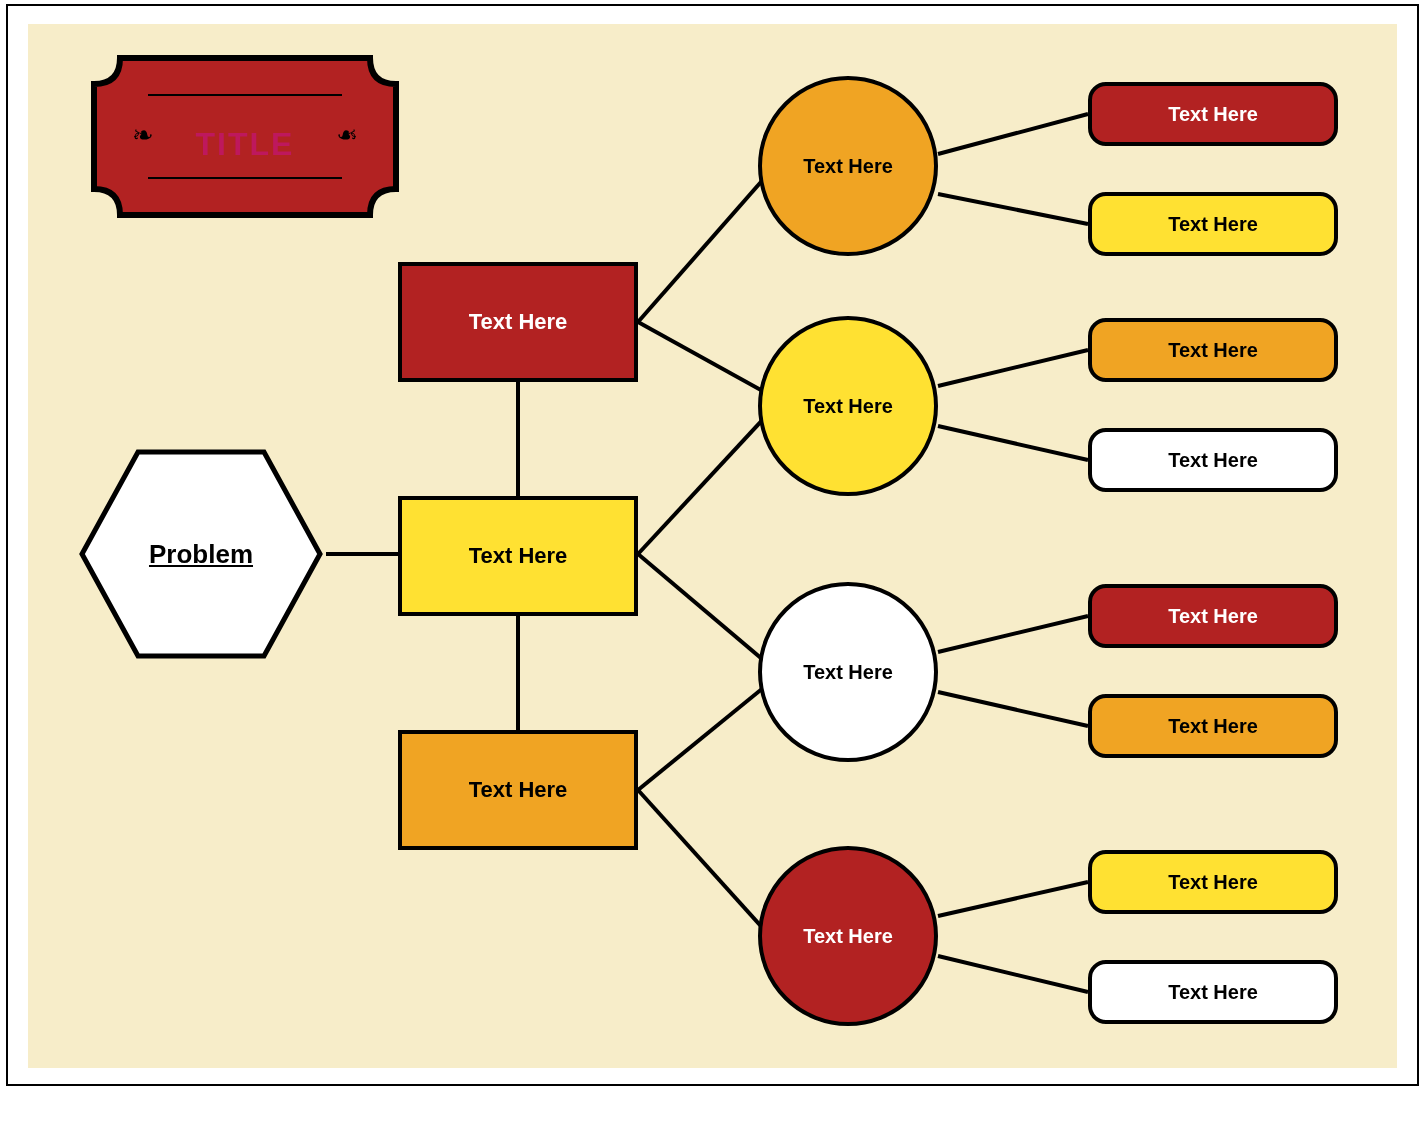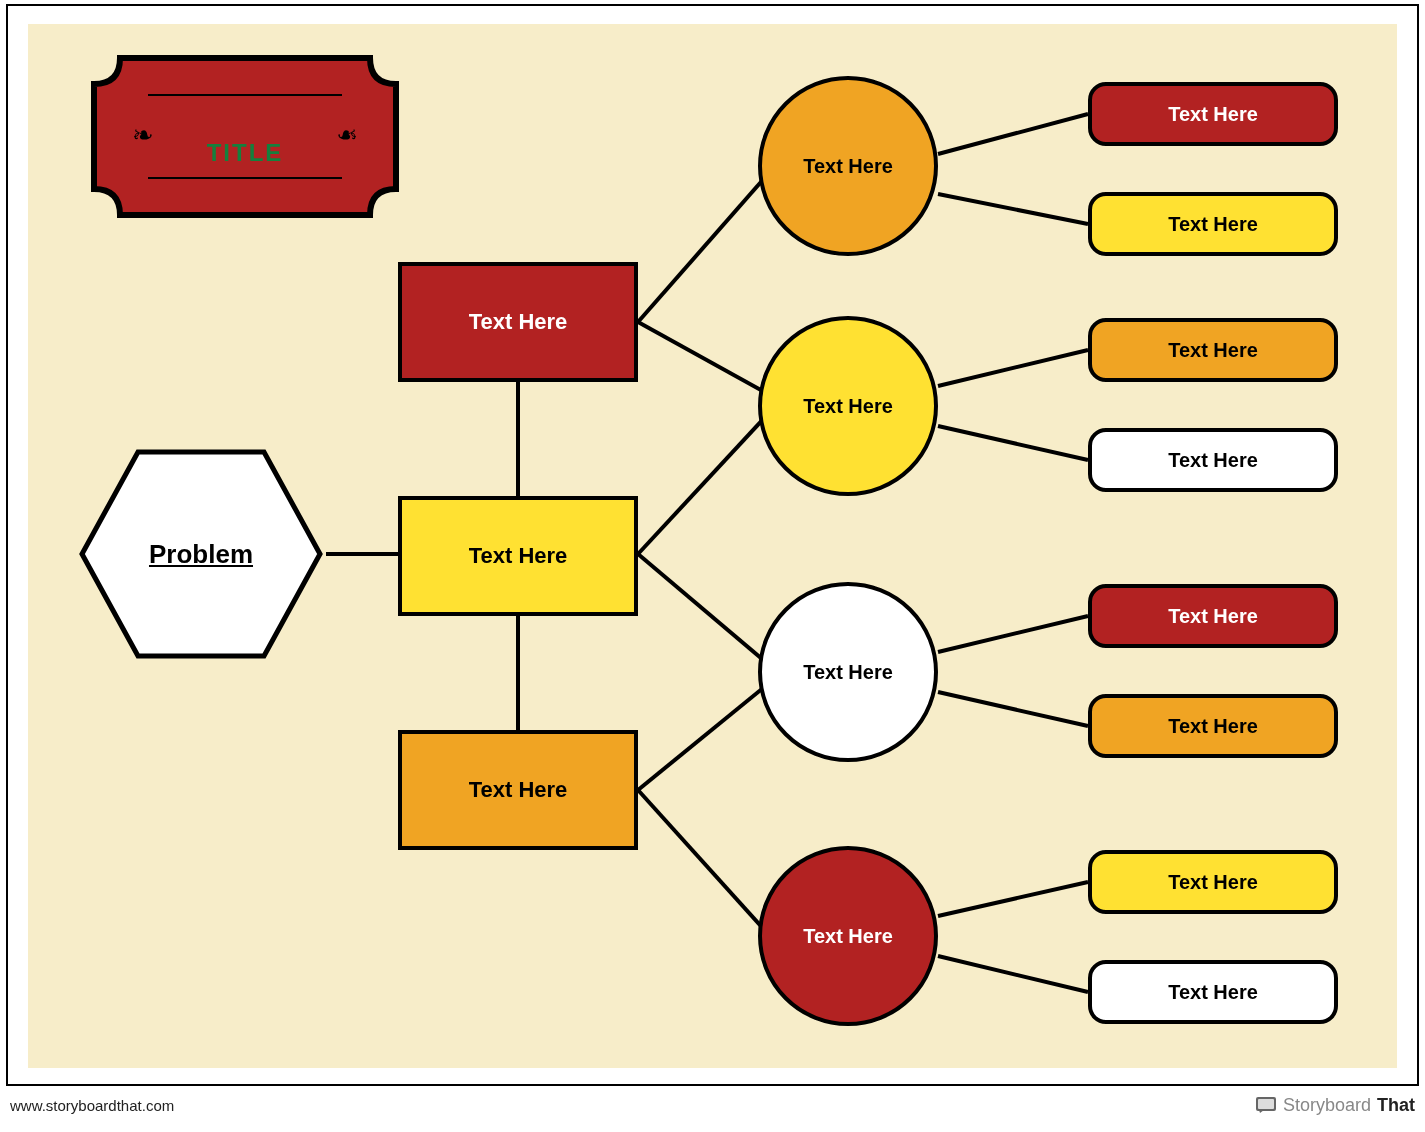--- a/index.html
+++ b/index.html
@@ -33,23 +33,23 @@
   
   .title-plaque {
     position: absolute;
     left: 62px; top: 30px;
     width: 310px; height: 165px;
   }
   .title-plaque .ticket {
     position: absolute; inset: 0;
   }
   .title-text {
-    position: absolute; left: 0; top: 16px; width: 100%; height: 100%;
+    position: absolute; left: 0; top: 8px; width: 100%; height: 100%;
     display: flex; align-items: center; justify-content: center;
-    color: #15803d; font-weight: 900; letter-spacing: 2px; font-size: 24px;
+    color: #be185d; font-weight: 900; letter-spacing: 2px; font-size: 32px;
     font-family: 'Arial Black', Arial, sans-serif;
   }
   .title-rule {
     position: absolute; left: 58px; right: 58px; height: 0;
     border-top: 2px solid #000;
   }
   .title-rule.top { top: 40px; }
   .title-rule.bot { bottom: 40px; }
   .fleuron {
     position: absolute; width: 20px; height: 28px;
@@ -206,27 +206,13 @@
       </div>
     <div class="shape pill yellow" style="left:1060px; top:826px;">
         <span class="label">Text Here</span>
       </div>
     <div class="shape pill white" style="left:1060px; top:936px;">
         <span class="label">Text Here</span>
       </div>
 
   </div>
 
-  <div class="footer">
-    <span>www.storyboardthat.com</span>
-    <span class="footer-right">
-      <span class="sb-icon">
-        <svg viewBox="0 0 22 18">
-            <rect x="1" y="1" width="20" height="14" rx="2" fill="#666"></rect>
-            <rect x="3" y="3" width="16" height="10" rx="1" fill="#ddd"></rect>
-            <path d="M5 17 L9 14 H4 Z" fill="#666"></path>
-          </svg>
-      </span>
-      <span class="thin">Storyboard</span>
-        <span class="bold">That</span>
-    </span>
-  </div>
 </div>
 
 </body></html>

